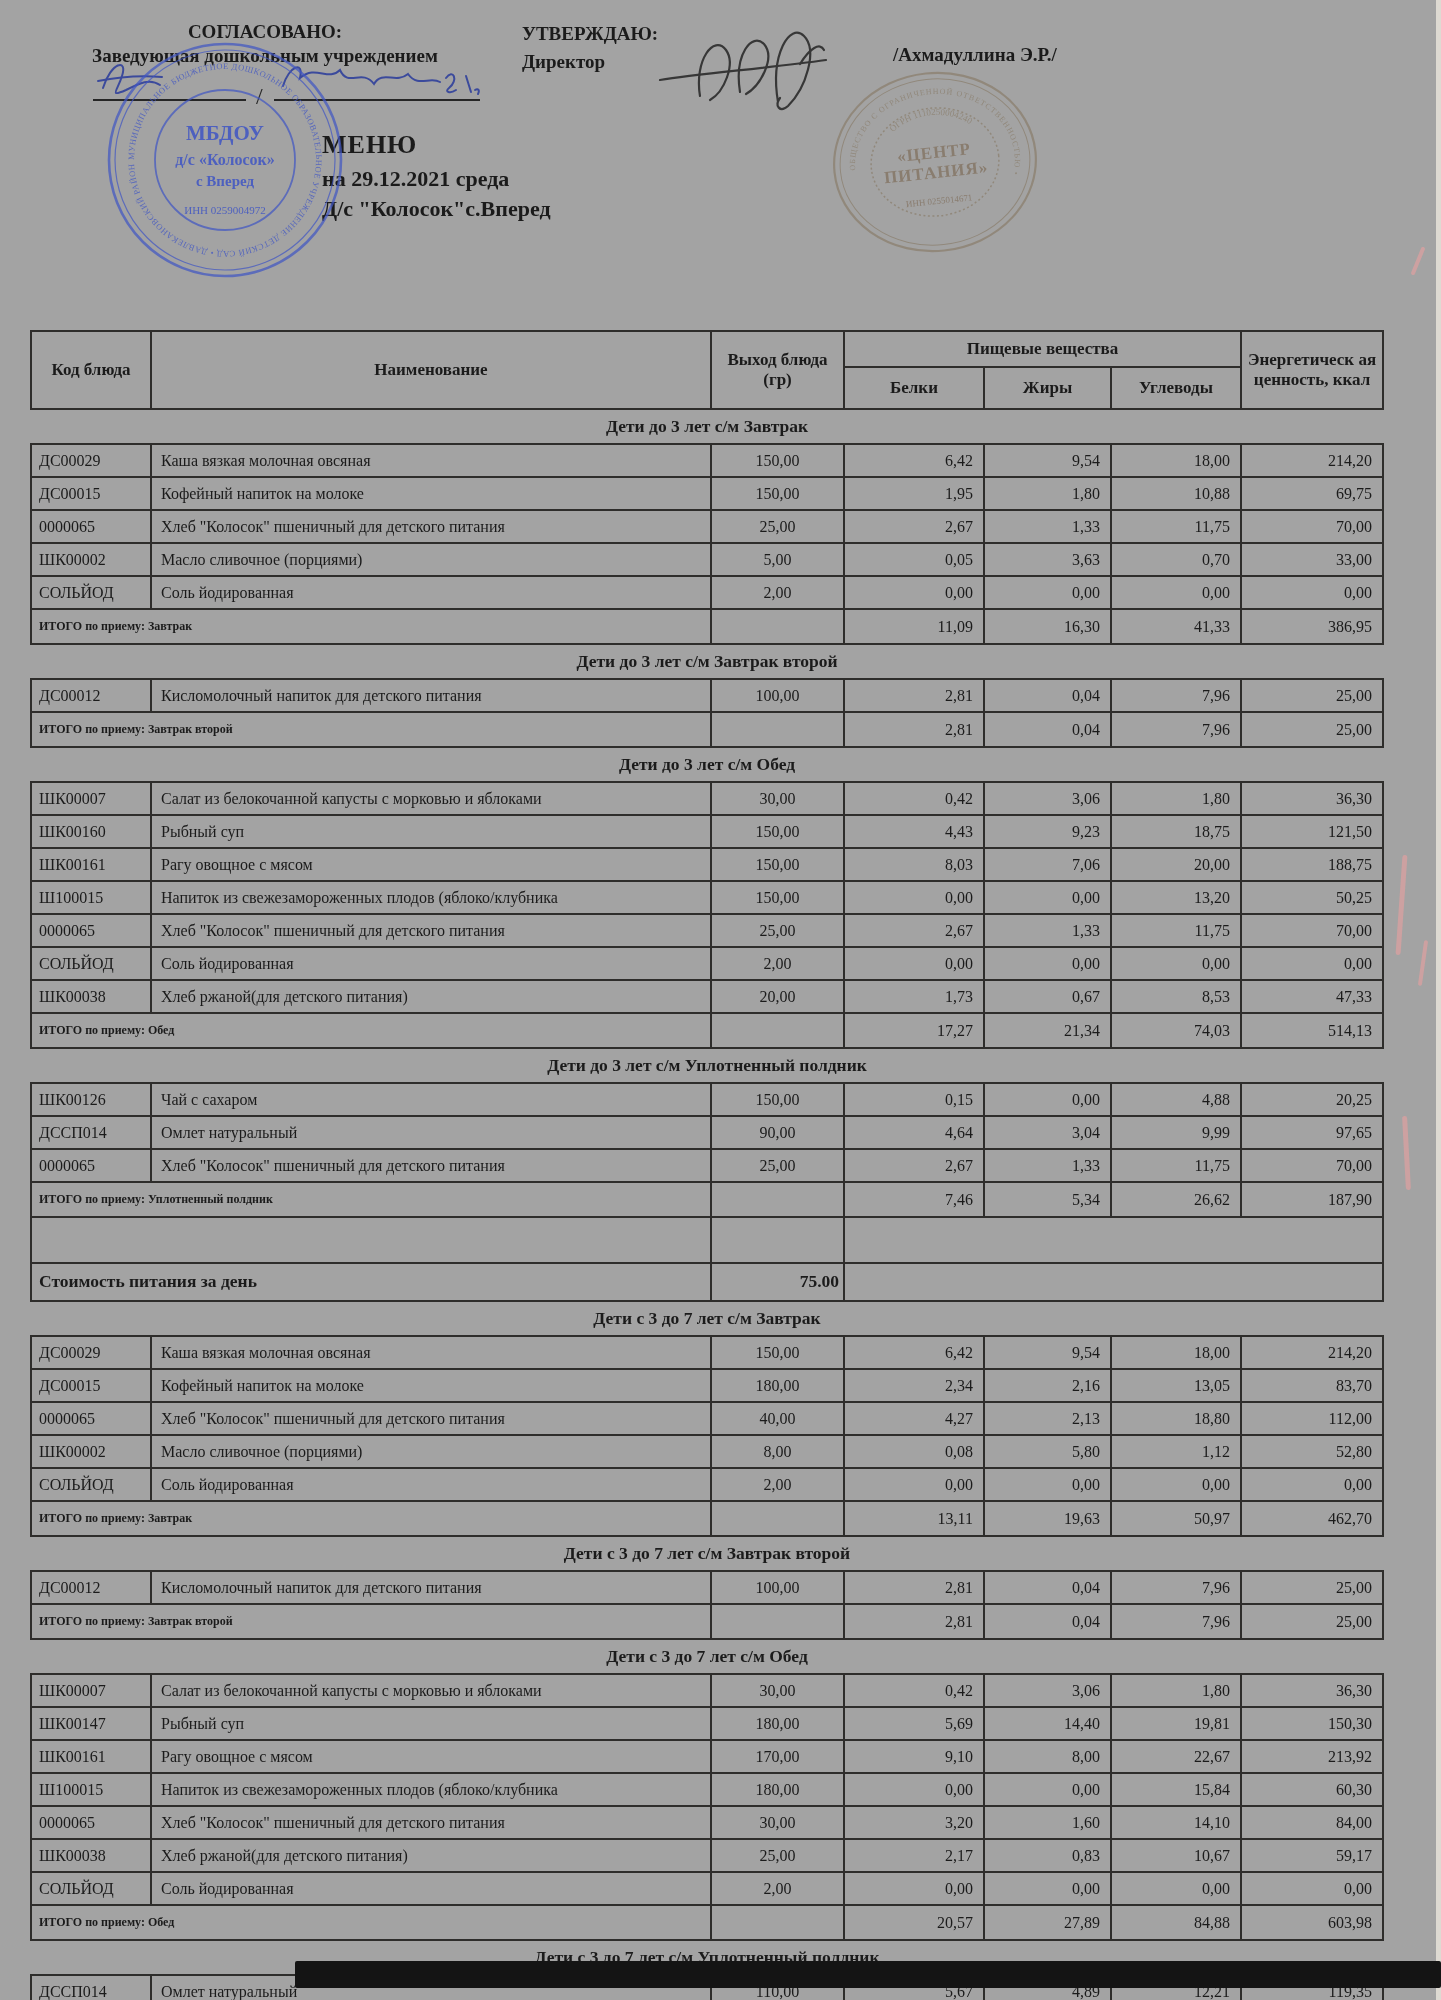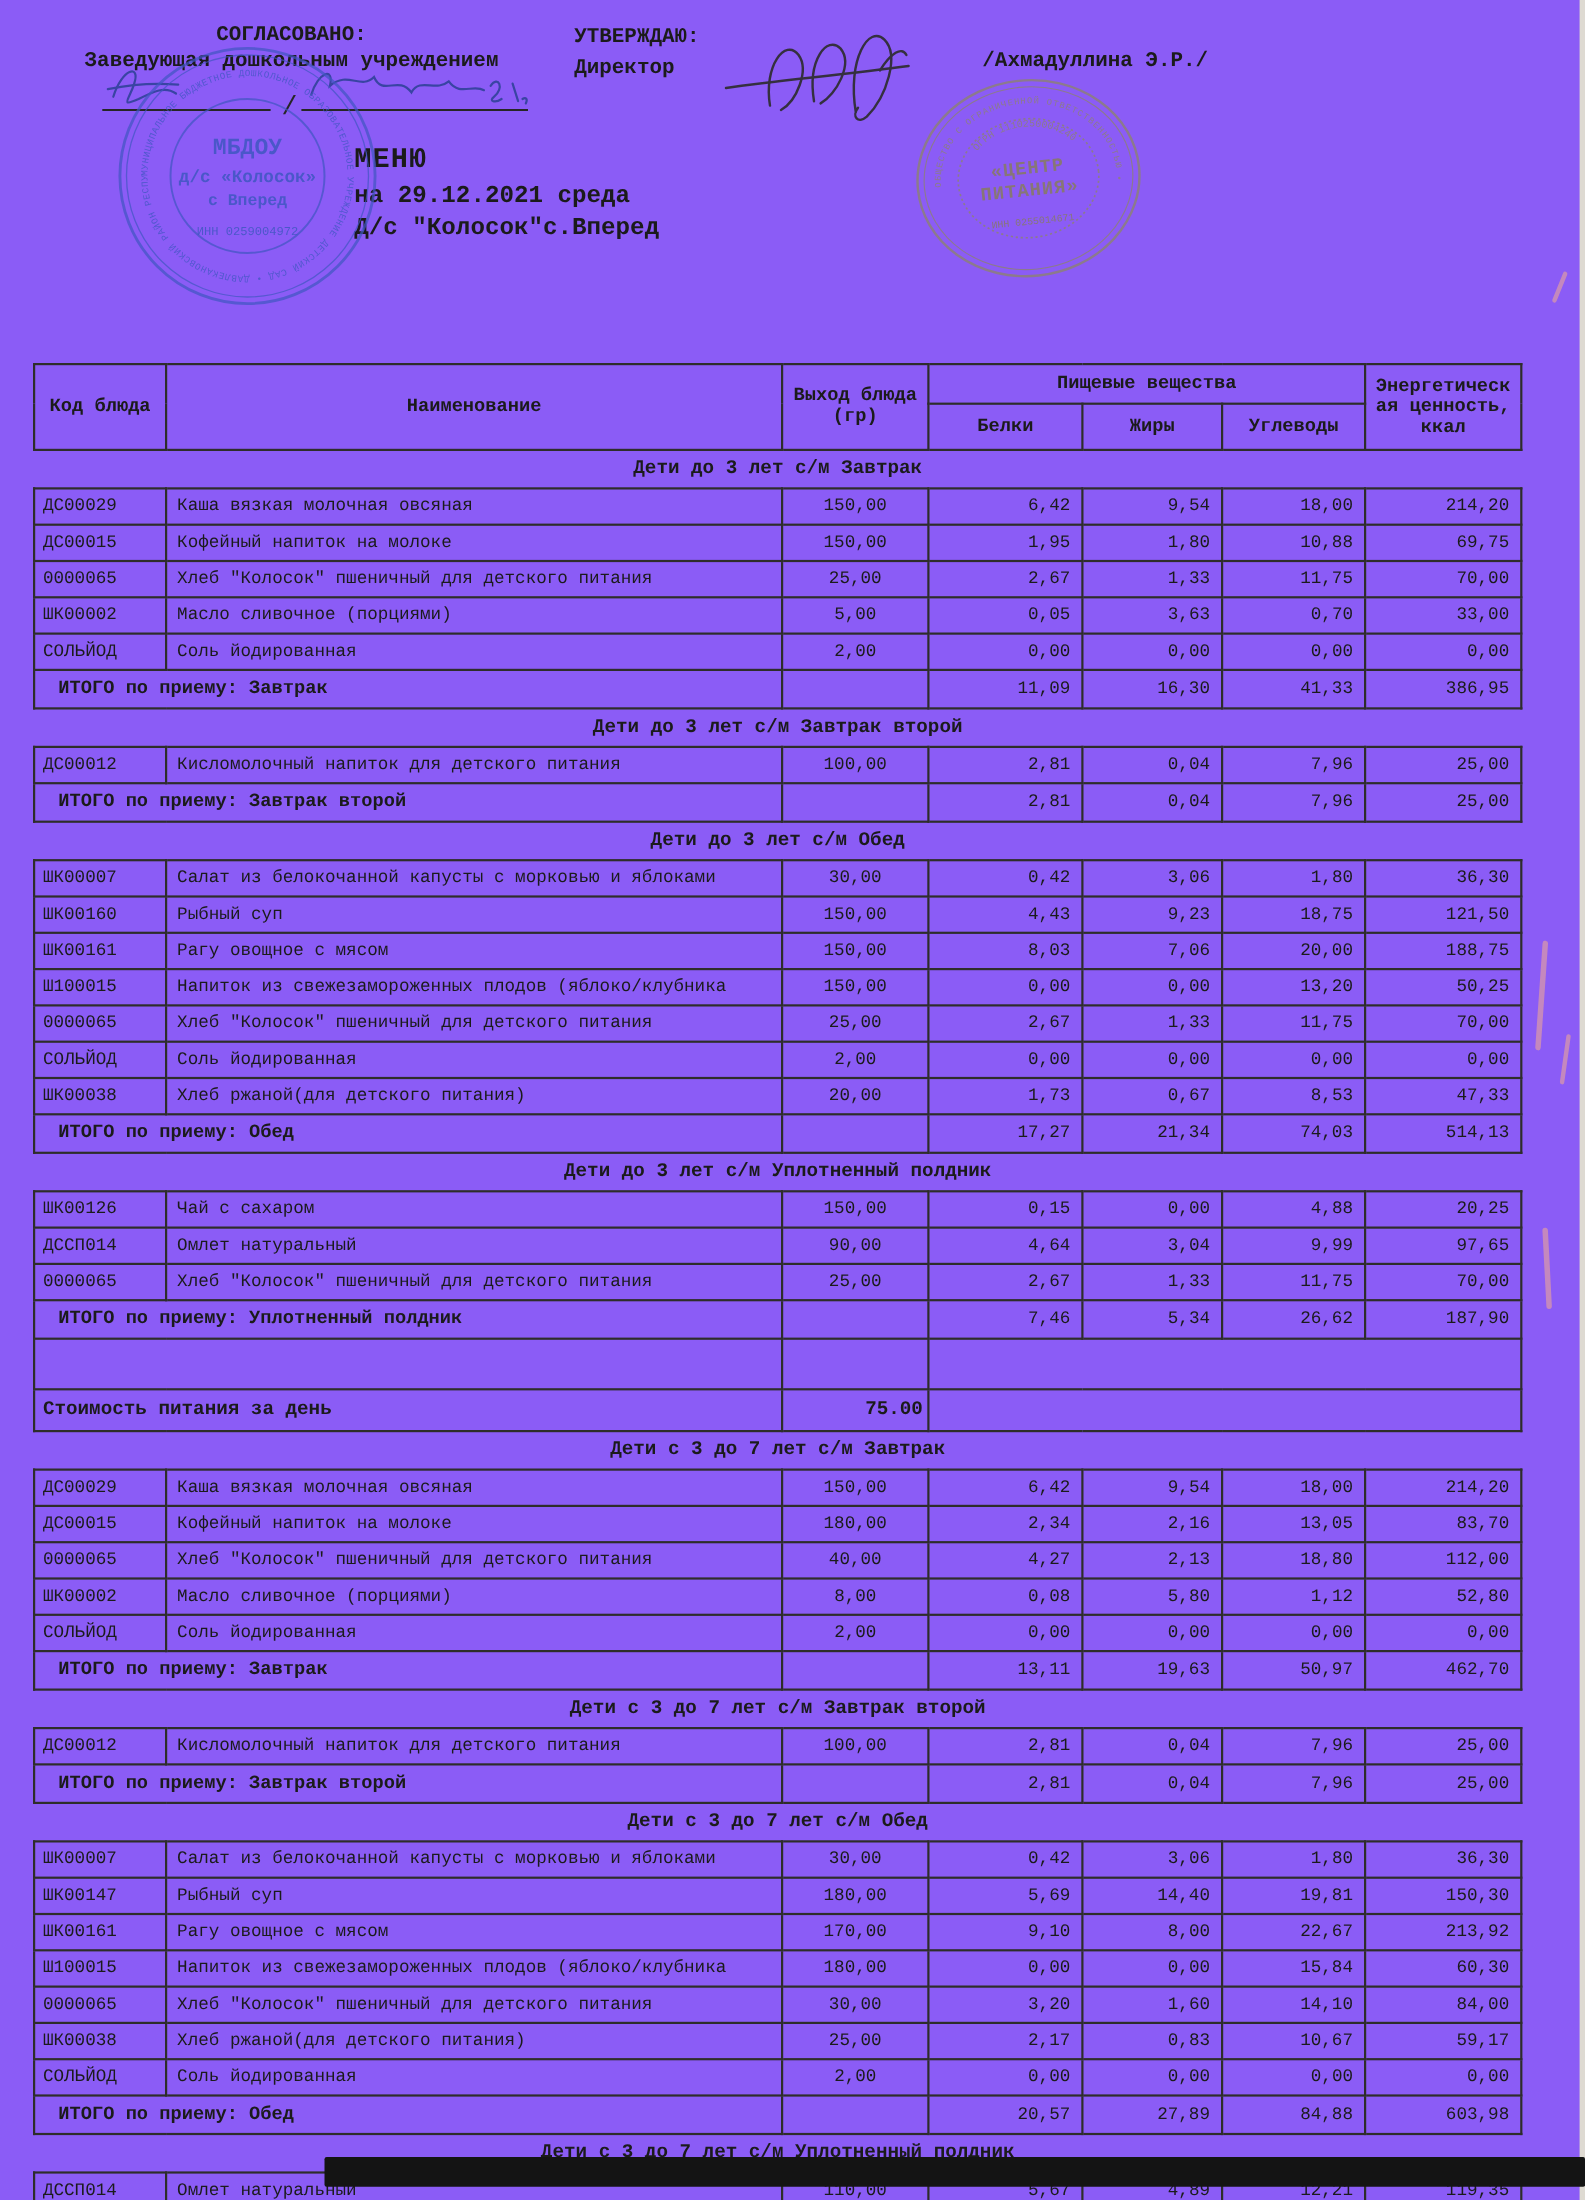--- a/index.html
+++ b/index.html
@@ -1,20 +1,20 @@
 <!DOCTYPE html>
 <html><head>
 <meta charset="utf-8">
 <style>
   html,body{margin:0;padding:0;}
   body{background:#efede8;}
   .sheet{
     position:relative; width:1441px; height:2000px; margin:0 auto;
-    background:#8b5cf6; overflow:hidden;
-    font-family:Liberation Mono, monospace; color:#1b1b1b;
+    background:#a3a3a3; overflow:hidden;
+    font-family:Liberation Serif, serif; color:#1b1b1b;
   }
   
   .approved{position:absolute;left:75px;top:20px;width:380px;text-align:center;
     font-weight:bold;font-size:19px;line-height:1.25;z-index:2;}
   .confirm{position:absolute;left:522px;top:20px;width:220px;text-align:left;
     font-weight:bold;font-size:19px;line-height:1.45;z-index:2;}
   .director-name{position:absolute;left:893px;top:44px;width:220px;
     font-weight:bold;font-size:19px;z-index:2;}
   .title-block{position:absolute;left:322px;top:130px;width:336px;text-align:left;z-index:2;}
   .title-menu{font-weight:bold;font-size:26px;letter-spacing:1px;}
@@ -34,21 +34,21 @@
   .th-tier1{height:36px;}
   .th-tier2{height:42px;}
   .menu-table td{height:29px;font-size:16px;vertical-align:middle;
     padding:1px 4px;line-height:1.12;}
   td.code-cell{padding-left:7px;white-space:nowrap;overflow:hidden;}
   td.name-cell{padding-left:9px;white-space:nowrap;overflow:hidden;}
   td.out-cell{text-align:center;}
   td.num-cell{text-align:right;padding-right:10px;}
   tr.section-title td{border:none;font-weight:bold;font-size:17.5px;
     text-align:center;height:28px;padding:3px 0 2px 0;}
-  td.total-label{font-weight:bold;font-size:17px;padding-left:21px;white-space:nowrap;overflow:hidden;}
+  td.total-label{font-weight:bold;font-size:12px;padding-left:7px;white-space:nowrap;overflow:hidden;}
   tr.total-row td{height:31px;}
   tr.spacer-row td{height:42px;}
   tr.cost-row td{height:34px;}
   td.cost-label{font-weight:bold;font-size:17.5px;padding-left:7px;border-radius:12px;}
   td.cost-value{font-weight:bold;font-size:17.5px;text-align:right;}
   
   .scan-bar{position:absolute;left:295px;top:1961px;width:1146px;height:27px;
     background:#141414;border-radius:2px;z-index:5;}
   .edge-line{position:absolute;right:0;top:0;width:5px;height:2000px;background:#dedad2;z-index:1;}
   .pink-mark{position:absolute;background:#e4a0a0;opacity:.65;border-radius:3px;z-index:1;}

